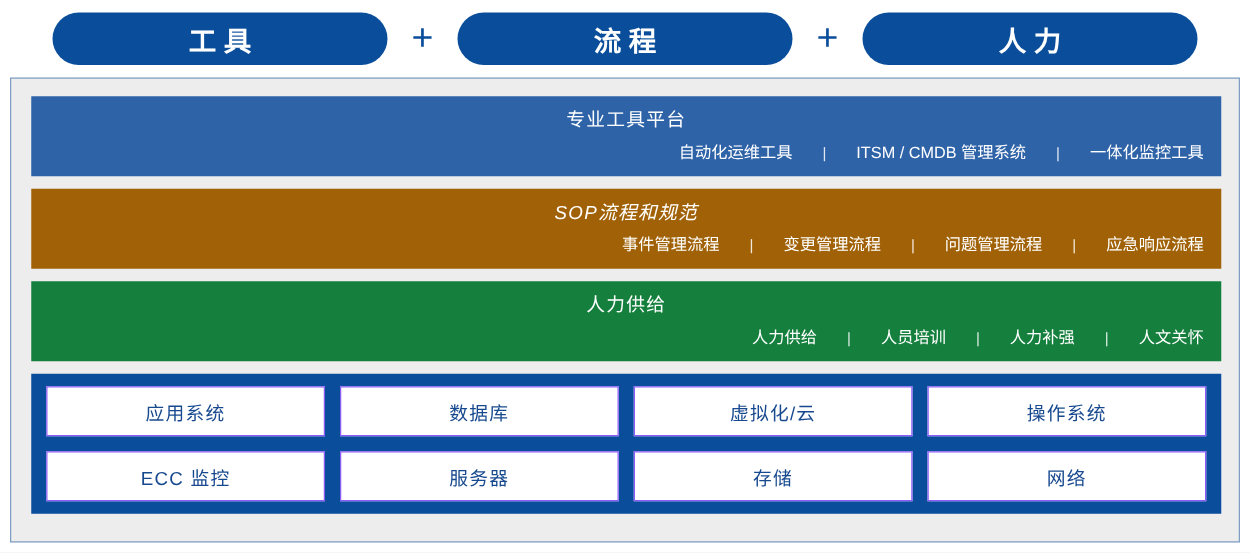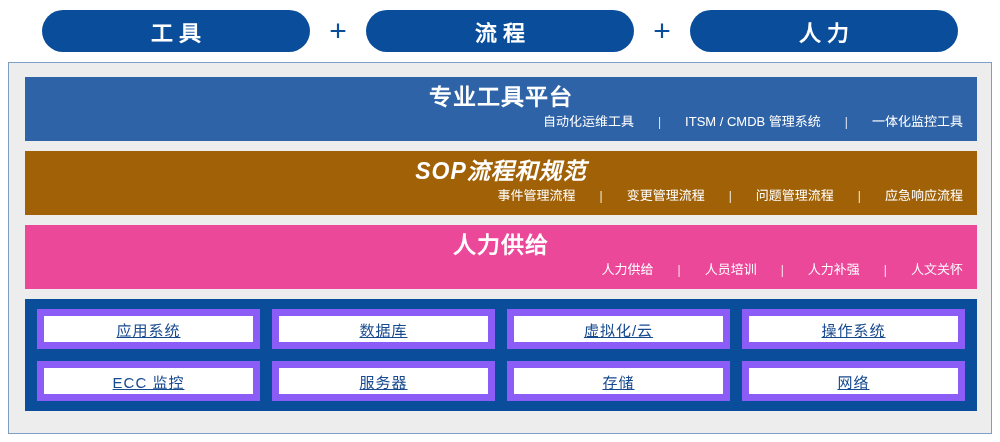--- a/index.html
+++ b/index.html
@@ -77,22 +77,22 @@
     width: 952px;
     height: 64px;
     margin-bottom: 10px;
     color: #ffffff;
     text-align: center;
     box-sizing: border-box;
     padding-top: 7px;
     position: relative;
   }
   .band-title {
-    font-size: 23px;
-    font-weight: bold;
+    font-size: 15px;
+    font-weight: normal;
     line-height: 26px;
     letter-spacing: 1px;
   }
   .band-title.italic {
     font-style: italic;
   }
   .band-sub {
     font-size: 13px;
     line-height: 24px;
     display: flex;
@@ -122,29 +122,28 @@
     gap: 12px;
     height: 40px;
     margin-bottom: 12px;
   }
   .obj-row:last-child {
     margin-bottom: 0;
   }
   .obj-box {
     flex: 1 1 0;
     background: #ffffff;
-    border: 7px solid #8b5cf6;
+    border: 1px solid #8b5cf6;
     color: #17498f;
     font-size: 15px;
     display: flex;
     align-items: center;
     justify-content: center;
     box-sizing: border-box;
     letter-spacing: 1px;
-    text-decoration: underline;
   }
 </style>
 </head>
 <body>
 
 <div class="diagram">
 
   <div class="pill-row">
 
     <div class="pill">
@@ -184,21 +183,21 @@
         <span class="item">事件管理流程</span>
         <span class="sep">|</span>
         <span class="item">变更管理流程</span>
         <span class="sep">|</span>
         <span class="item">问题管理流程</span>
         <span class="sep">|</span>
         <span class="item">应急响应流程</span>
       </div>
     </div>
 
-    <div class="band" style="background:#ec4899">
+    <div class="band" style="background:#15803d">
       <div class="band-title">人力供给</div>
       <div class="band-sub">
         <span class="item">人力供给</span>
         <span class="sep">|</span>
         <span class="item">人员培训</span>
         <span class="sep">|</span>
         <span class="item">人力补强</span>
         <span class="sep">|</span>
         <span class="item">人文关怀</span>
       </div>

